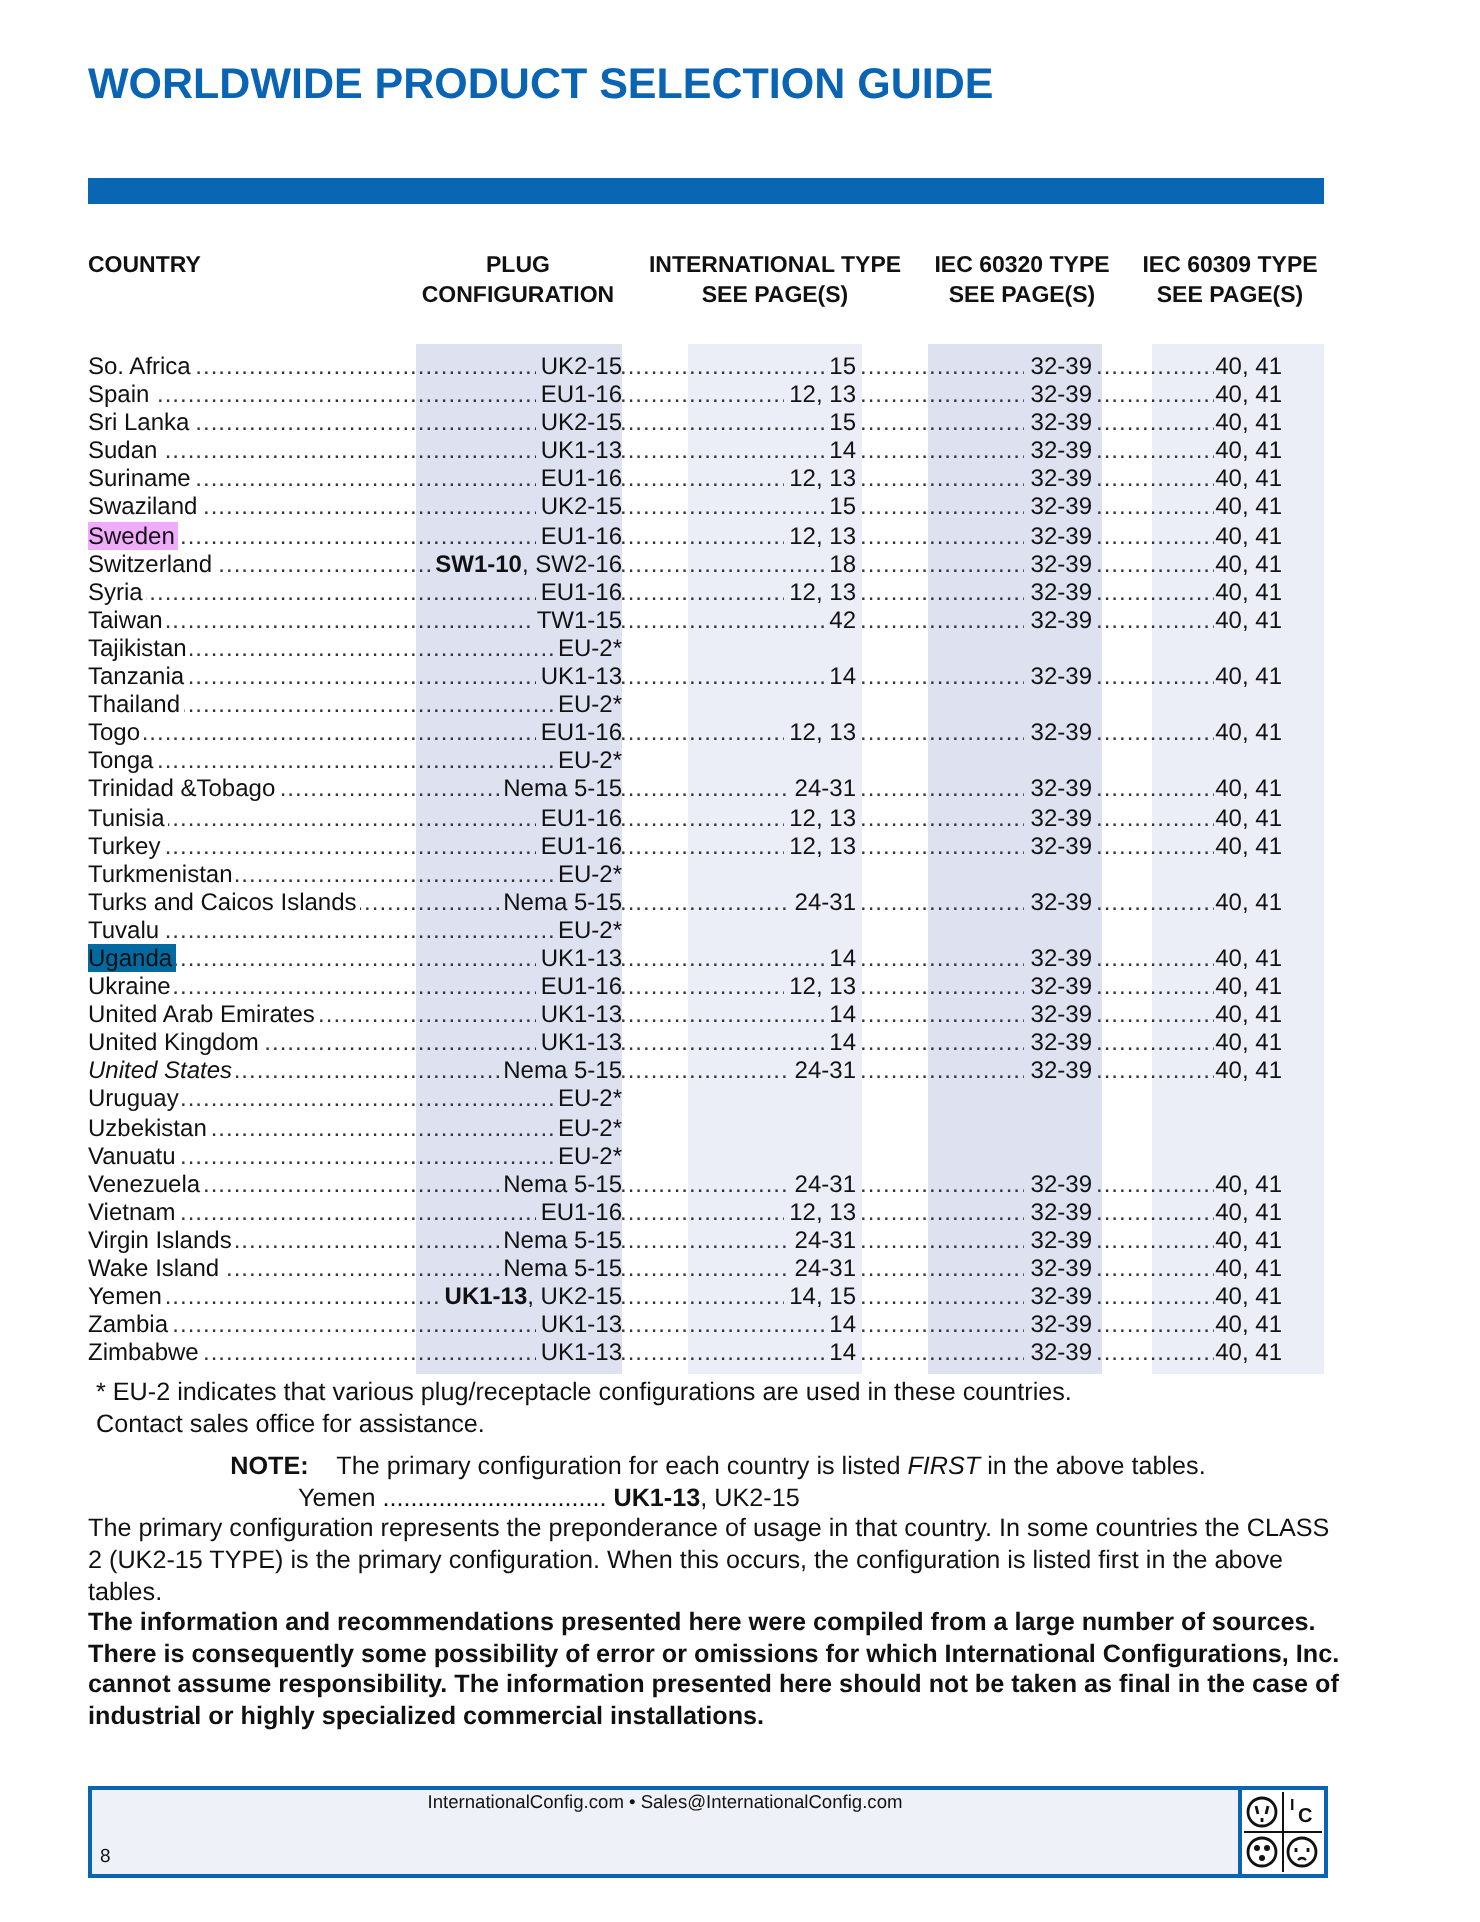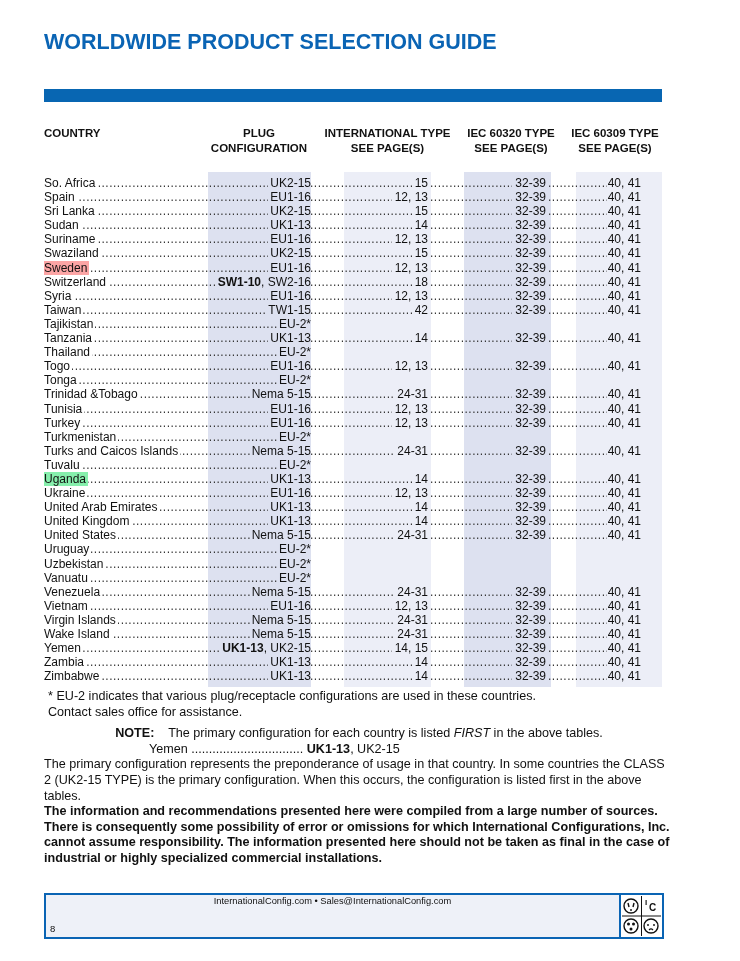--- a/index.html
+++ b/index.html
@@ -131,21 +131,21 @@
       <span class="cell-plug" style="background: rgb(221, 225, 240); padding-left: 2px;"><span style="position: static;">UK2-15</span></span>
       <span class="cell-intl" style="background: rgb(236, 238, 247); padding: 0px 3px;">15</span>
       <span class="cell-320" style="background: rgb(221, 225, 240); padding: 0px 3px;">32-39</span>
       <span class="cell-309" style="background: rgb(236, 238, 247); padding-left: 1px;">40, 41</span>
     </div>
     <div class="row">
       <span class="dots" style="left: 0px; width: 266px;">........................................................................................................................................................................................................</span>
       <span class="dots" style="left: 266px; width: 120px;">........................................................................................................................................................................................................</span>
       <span class="dots" style="left: 386px; width: 118px;">........................................................................................................................................................................................................</span>
       <span class="dots" style="left: 504px; width: 93px;">........................................................................................................................................................................................................</span>
-      <span class="cty" style="background: #fca5a5; padding-right: 2px;">Sweden</span>
+      <span class="cty" style="background: #f0abfc; padding-right: 2px;">Sweden</span>
       <span class="cell-plug" style="background: rgb(221, 225, 240); padding-left: 2px;"><span style="position: static;">EU1-16</span></span>
       <span class="cell-intl" style="background: rgb(236, 238, 247); padding: 0px 3px;">12, 13</span>
       <span class="cell-320" style="background: rgb(221, 225, 240); padding: 0px 3px;">32-39</span>
       <span class="cell-309" style="background: rgb(236, 238, 247); padding-left: 1px;">40, 41</span>
     </div>
     <div class="row">
       <span class="dots" style="left: 0px; width: 266px;">........................................................................................................................................................................................................</span>
       <span class="dots" style="left: 266px; width: 120px;">........................................................................................................................................................................................................</span>
       <span class="dots" style="left: 386px; width: 118px;">........................................................................................................................................................................................................</span>
       <span class="dots" style="left: 504px; width: 93px;">........................................................................................................................................................................................................</span>
@@ -266,21 +266,21 @@
     <div class="row">
       <span class="dots" style="left: 0px; width: 266px;">........................................................................................................................................................................................................</span>
       <span class="cty" style="background: rgb(255, 255, 255); padding-right: 2px;">Tuvalu</span>
       <span class="cell-plug" style="background: rgb(221, 225, 240); padding-left: 2px;"><span style="position: static;">EU-2*</span></span>
     </div>
     <div class="row">
       <span class="dots" style="left: 0px; width: 266px;">........................................................................................................................................................................................................</span>
       <span class="dots" style="left: 266px; width: 120px;">........................................................................................................................................................................................................</span>
       <span class="dots" style="left: 386px; width: 118px;">........................................................................................................................................................................................................</span>
       <span class="dots" style="left: 504px; width: 93px;">........................................................................................................................................................................................................</span>
-      <span class="cty" style="background: #86efac; padding-right: 2px;">Uganda</span>
+      <span class="cty" style="background: #0369a1; padding-right: 2px;">Uganda</span>
       <span class="cell-plug" style="background: rgb(221, 225, 240); padding-left: 2px;"><span style="position: static;">UK1-13</span></span>
       <span class="cell-intl" style="background: rgb(236, 238, 247); padding: 0px 3px;">14</span>
       <span class="cell-320" style="background: rgb(221, 225, 240); padding: 0px 3px;">32-39</span>
       <span class="cell-309" style="background: rgb(236, 238, 247); padding-left: 1px;">40, 41</span>
     </div>
     <div class="row">
       <span class="dots" style="left: 0px; width: 266px;">........................................................................................................................................................................................................</span>
       <span class="dots" style="left: 266px; width: 120px;">........................................................................................................................................................................................................</span>
       <span class="dots" style="left: 386px; width: 118px;">........................................................................................................................................................................................................</span>
       <span class="dots" style="left: 504px; width: 93px;">........................................................................................................................................................................................................</span>
@@ -310,21 +310,21 @@
       <span class="cell-plug" style="background: rgb(221, 225, 240); padding-left: 2px;"><span style="position: static;">UK1-13</span></span>
       <span class="cell-intl" style="background: rgb(236, 238, 247); padding: 0px 3px;">14</span>
       <span class="cell-320" style="background: rgb(221, 225, 240); padding: 0px 3px;">32-39</span>
       <span class="cell-309" style="background: rgb(236, 238, 247); padding-left: 1px;">40, 41</span>
     </div>
     <div class="row">
       <span class="dots" style="left: 0px; width: 266px;">........................................................................................................................................................................................................</span>
       <span class="dots" style="left: 266px; width: 120px;">........................................................................................................................................................................................................</span>
       <span class="dots" style="left: 386px; width: 118px;">........................................................................................................................................................................................................</span>
       <span class="dots" style="left: 504px; width: 93px;">........................................................................................................................................................................................................</span>
-      <span class="cty" style="background: rgb(255, 255, 255); padding-right: 2px;">United States</span>
+      <span class="cty" style="background: rgb(255, 255, 255); padding-right: 2px; font-style: italic;">United States</span>
       <span class="cell-plug" style="background: rgb(221, 225, 240); padding-left: 2px;"><span style="position: static;">Nema 5-15</span></span>
       <span class="cell-intl" style="background: rgb(236, 238, 247); padding: 0px 3px;">24-31</span>
       <span class="cell-320" style="background: rgb(221, 225, 240); padding: 0px 3px;">32-39</span>
       <span class="cell-309" style="background: rgb(236, 238, 247); padding-left: 1px;">40, 41</span>
     </div>
     <div class="row">
       <span class="dots" style="left: 0px; width: 266px;">........................................................................................................................................................................................................</span>
       <span class="cty" style="background: rgb(255, 255, 255); padding-right: 2px;">Uruguay</span>
       <span class="cell-plug" style="background: rgb(221, 225, 240); padding-left: 2px;"><span style="position: static;">EU-2*</span></span>
     </div>

